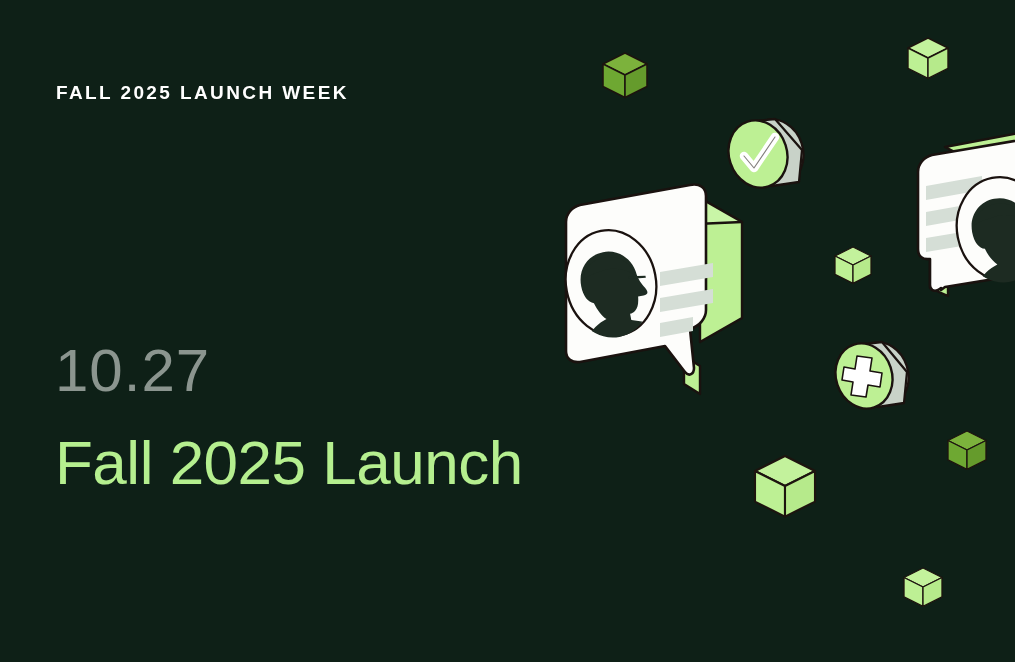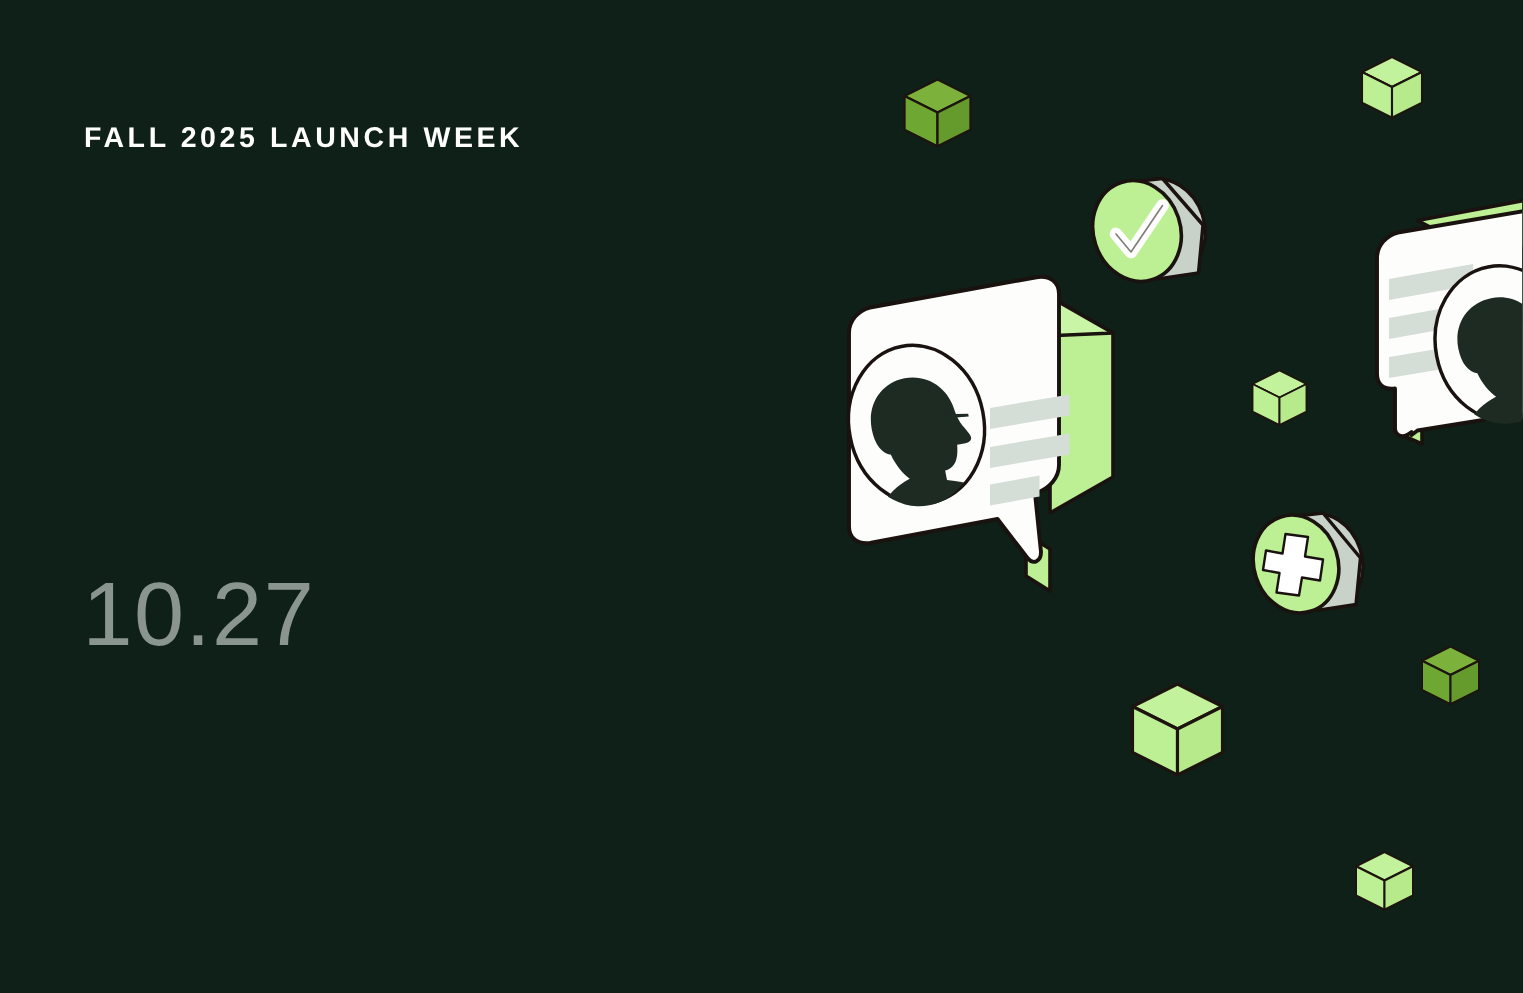--- a/index.html
+++ b/index.html
@@ -48,21 +48,20 @@
 
   .date {
     position: absolute;
     left: 55px;
     top: 341px;
     color: #8b958f;
     font-size: 60px;
     font-weight: 300;
     letter-spacing: 1px;
     line-height: 1;
-    margin-top: 39px;
   }
 
   .headline {
     position: absolute;
     left: 55px;
     top: 424px;
     color: #b5ef8f;
     font-size: 62px;
     font-weight: 300;
     line-height: 1.27;
@@ -231,16 +230,17 @@
     </g>
     <g>
       <use href="#cubeLight" transform="translate(923,587) scale(19)"></use>
     </g>
   </svg>
 
   <div id="copy">
     <div class="eyebrow">FALL 2025 LAUNCH WEEK</div>
     <div class="date">10.27</div>
     <div class="headline">
+      <span class="ln">Fall 2025 Launch</span>
     </div>
   </div>
 
 </div>
 
 </body></html>

